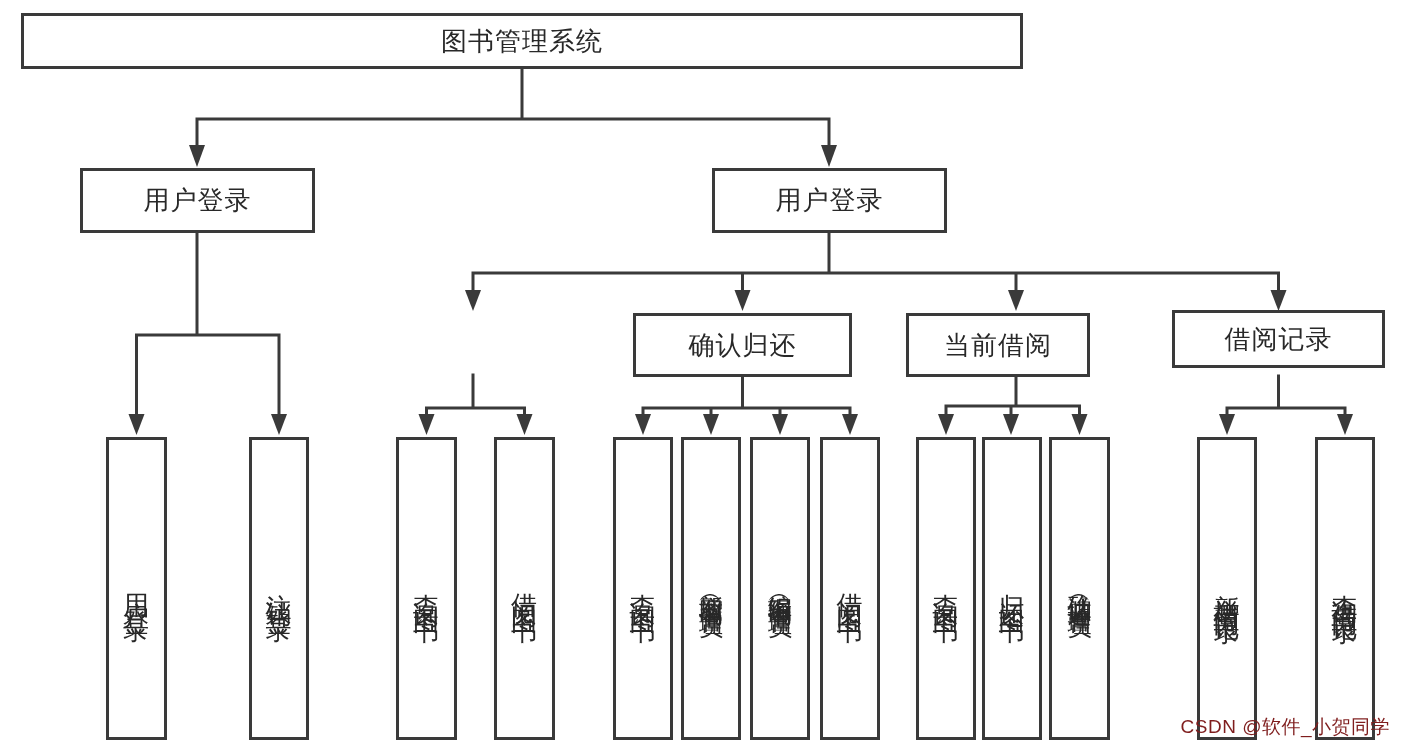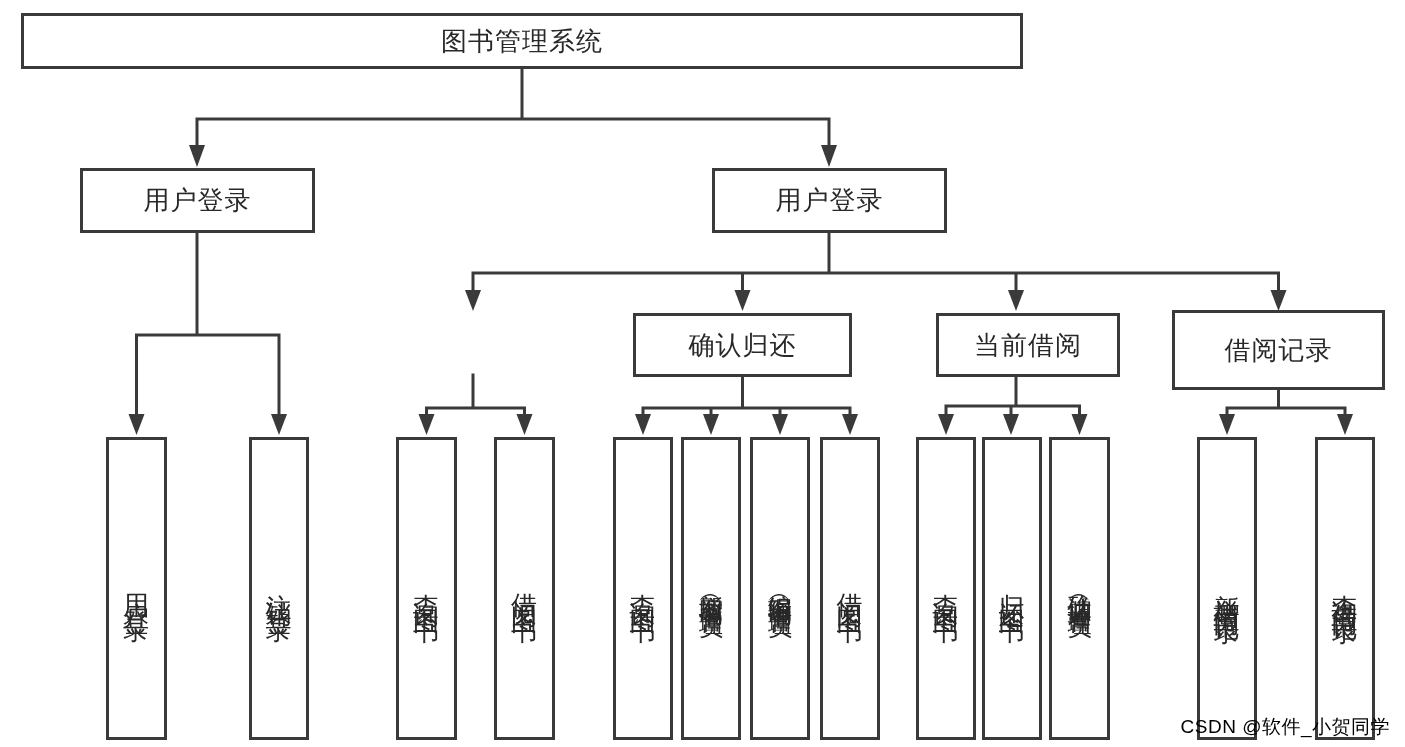--- a/index.html
+++ b/index.html
@@ -39,21 +39,21 @@
     letter-spacing: 8px;
     line-height: 1;
   }
   .box.v.long span { letter-spacing: 5px; }
   .box.v.paren span { font-size: 24px; letter-spacing: 3px; }
   .watermark {
     position: absolute;
     top: 714px;
     right: 15px;
     font-size: 19px;
-    color: #000000;
+    color: #7f1d1d;
     letter-spacing: 0.5px;
     white-space: nowrap;
     z-index: 5;
   }
 </style>
 </head>
 <body>
 
 <div class="stage">
 
@@ -97,24 +97,24 @@
   <div class="box h" style="left:80px; top:168px; width:235px; height:65px;">
     <span>用户登录</span>
   </div>
   <div class="box h" style="left:712px; top:168px; width:235px; height:65px;">
     <span>用户登录</span>
   </div>
 
   <div class="box h" style="left:633px; top:313px; width:219px; height:64px;">
     <span>确认归还</span>
   </div>
-  <div class="box h" style="left:906px; top:313px; width:184px; height:64px;margin-left:30px;">
+  <div class="box h" style="left:906px; top:313px; width:184px; height:64px;">
     <span>当前借阅</span>
   </div>
-  <div class="box h" style="left:1172px; top:310px; width:213px; height:80px;">
+  <div class="box h" style="left:1172px; top:310px; width:213px; height:58px;">
     <span>借阅记录</span>
   </div>
 
   <div class="box v" style="left:106px; top:437px; width:61px; height:303px;">
     <span>用户登录</span>
   </div>
   <div class="box v" style="left:249px; top:437px; width:60px; height:303px;">
     <span>注销登录</span>
   </div>
 

